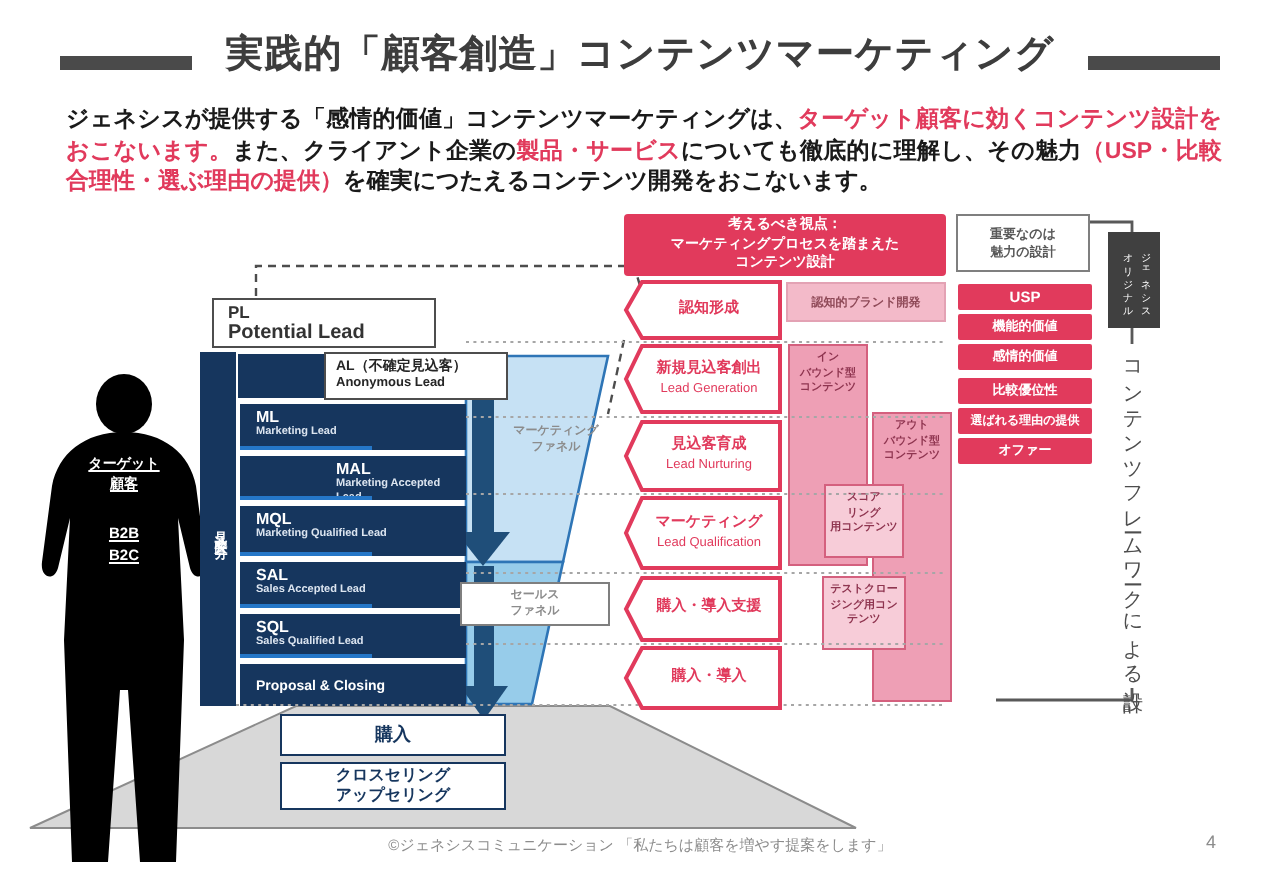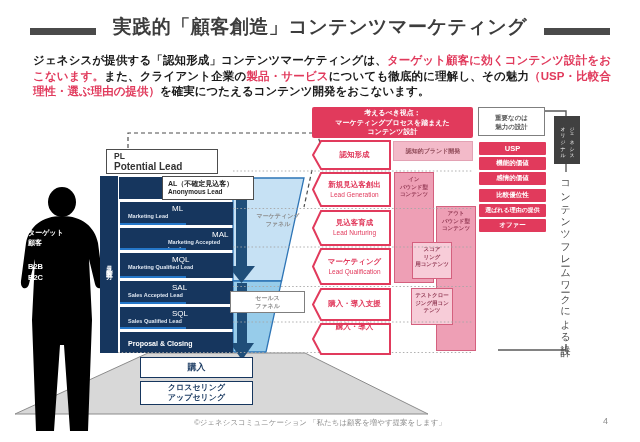--- a/index.html
+++ b/index.html
@@ -18,21 +18,21 @@
   svg{display:block;}
 
   
   .title-bar{background:#4a4a4a;height:7px;top:28px;}
   #page-title{left:0;right:0;top:14px;text-align:center;font-size:19px;font-weight:bold;color:#3d3d3d;letter-spacing:.5px;}
   #intro{left:33px;top:53px;width:578px;font-size:11.5px;font-weight:bold;line-height:15.5px;color:#1a1a1a;text-align:justify;}
   #intro .red{color:var(--accent-red);}
 
   
   .navy-box{background:var(--navy);color:#fff;padding:2px 0 0 8px;overflow:hidden;}
-  .navy-box .code{font-size:8px;font-weight:normal;line-height:9px;margin-left:44px;}
+  .navy-box .code{font-size:8px;font-weight:bold;line-height:9px;}
   .navy-box .sub{font-size:5.5px;font-weight:bold;color:#dce5f0;line-height:7px;}
   .navy-box .accent{position:absolute;left:0;bottom:0;height:2px;width:58%;background:#2577c8;}
   .wbox{background:#fff;border:1.5px solid #4d4d4d;}
   .nbw{background:#fff;border:1.5px solid var(--navy);color:var(--navy);font-weight:bold;}
   #side-strip{left:100px;top:176px;width:18px;height:177px;background:var(--navy);}
   #side-strip span{writing-mode:vertical-rl;font-size:6.5px;letter-spacing:2px;color:#fff;font-weight:bold;}
 
   
   .step-txt{left:321px;width:67px;color:var(--accent-red);z-index:6;flex-direction:column;line-height:9px;}
   .step-txt .jp{font-size:7.5px;font-weight:bold;font-family:Liberation Mono, monospace;}
@@ -49,21 +49,21 @@
   #orig-tag{left:554px;top:116px;width:26px;height:48px;background:var(--gray-dark);z-index:2;}
   #orig-tag span{writing-mode:vertical-rl;font-size:5px;color:#fff;letter-spacing:1px;line-height:9px;white-space:pre-line;}
   #fw-label{left:552px;top:174px;width:26px;height:172px;display:flex;justify-content:center;}
   #fw-label span{writing-mode:vertical-rl;font-size:10px;color:#4d4d4d;letter-spacing:1px;}
 
   
   #mk-funnel-label{left:249px;top:212px;width:58px;color:#8c8c8c;font-size:6px;font-weight:bold;line-height:8px;z-index:2;}
   #sl-funnel-box{left:230px;top:291px;width:75px;height:22px;background:#fff;border:1px solid var(--gray-mid);color:#8c8c8c;font-size:6px;font-weight:bold;line-height:8px;z-index:2;}
 
   
-  .sil-txt{left:28px;width:68px;color:#fff;text-align:left;font-weight:bold;z-index:2;}
+  .sil-txt{left:28px;width:68px;color:#fff;text-align:center;font-weight:bold;z-index:2;text-decoration:underline;}
 
   #footer-line{left:0;right:0;top:418px;text-align:center;font-size:7.5px;color:#8c8c8c;}
   #page-num{right:32px;top:416px;font-size:9px;color:#8c8c8c;}
   .lyr1{z-index:1;} .lyr2{z-index:2;margin-left:20px;}
 </style>
 </head>
 <body>
 
 <div id="slide">
 
@@ -94,21 +94,21 @@
     <g fill="#000">
       <ellipse cx="62" cy="202" rx="14" ry="15"></ellipse>
       <path d="M62,216 C82,216 95,227 98,243 L103,281 C104,289 97,291 95,284 L89,259 L92,320 L88,431 L70,431 L64,345 L60,345 L54,431 L36,431 L32,320 L35,259 L29,284 C27,291 20,289 21,281 L26,243 C29,227 42,216 62,216 Z"></path>
     </g>
   </svg>
 
   <div class="abs title-bar" style="left:30px;width:66px;"></div>
   <div class="abs title-bar" style="left:544px;width:66px;"></div>
   <div class="abs" id="page-title">実践的「顧客創造」コンテンツマーケティング</div>
 
-  <p class="abs" id="intro"><span>ジェネシスが提供する「認知形成」コンテンツマーケティングは、</span><span class="red">ターゲット顧客に効くコンテンツ設計をおこないます。</span><span>また、クライアント企業の</span><span class="red">製品・サービス</span><span>についても徹底的に理解し、その魅力</span><span class="red">（USP・比較合理性・選ぶ理由の提供）</span><span>を確実につたえるコンテンツ開発をおこないます。</span></p>
+  <p class="abs" id="intro"><span>ジェネシスが提供する「感情的価値」コンテンツマーケティングは、</span><span class="red">ターゲット顧客に効くコンテンツ設計をおこないます。</span><span>また、クライアント企業の</span><span class="red">製品・サービス</span><span>についても徹底的に理解し、その魅力</span><span class="red">（USP・比較合理性・選ぶ理由の提供）</span><span>を確実につたえるコンテンツ開発をおこないます。</span></p>
 
   <div class="abs sil-txt pre" style="top:228px;font-size:7px;line-height:9.5px;">ターゲット
 顧客</div>
   <div class="abs sil-txt pre" style="top:261px;font-size:7.5px;line-height:11px;">B2B
 B2C</div>
 
   <div class="abs wbox lyr1" style="left:106px;top:149px;width:112px;height:25px;padding:2px 0 0 7px;">
     <div style="font-size:8.5px;font-weight:bold;color:#333;line-height:9px;">PL</div>
     <div style="font-size:10px;font-weight:bold;color:#333;">Potential Lead</div>
   </div>
@@ -211,21 +211,21 @@
     <div class="jp">見込客育成</div>
     <div class="en">Lead Nurturing</div>
   </div>
   <div class="abs ctr step-txt" style="top:249px;height:35px;">
     <div class="jp">マーケティング</div>
     <div class="en">Lead Qualification</div>
   </div>
   <div class="abs ctr step-txt" style="top:289px;height:31px;">
     <div class="jp">購入・導入支援</div>
   </div>
-  <div class="abs ctr step-txt" style="top:312px;height:30px;">
+  <div class="abs ctr step-txt" style="top:324px;height:30px;">
     <div class="jp">購入・導入</div>
   </div>
 
   <div class="abs ctr pre" id="note-box">重要なのは
 魅力の設計</div>
   <div class="abs ctr badge" style="top:142px;font-size:7.5px;">USP</div>
   <div class="abs ctr badge" style="top:157px;">機能的価値</div>
   <div class="abs ctr badge" style="top:172px;">感情的価値</div>
   <div class="abs ctr badge" style="top:189px;">比較優位性</div>
   <div class="abs ctr badge" style="top:204px;font-size:6px;">選ばれる理由の提供</div>

